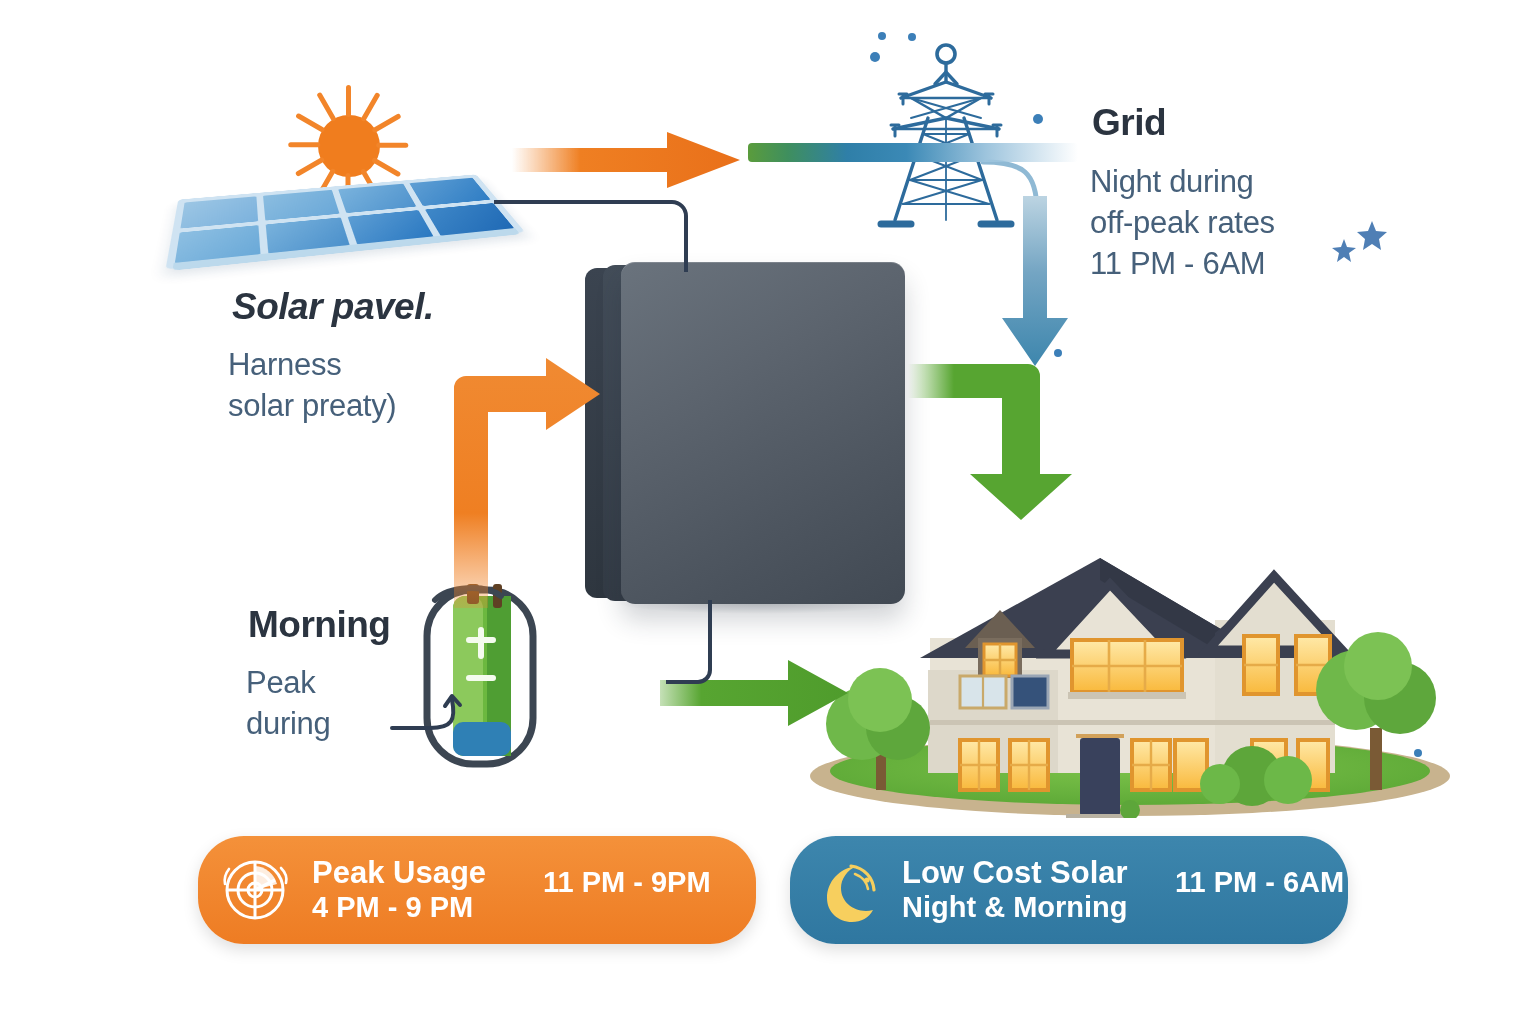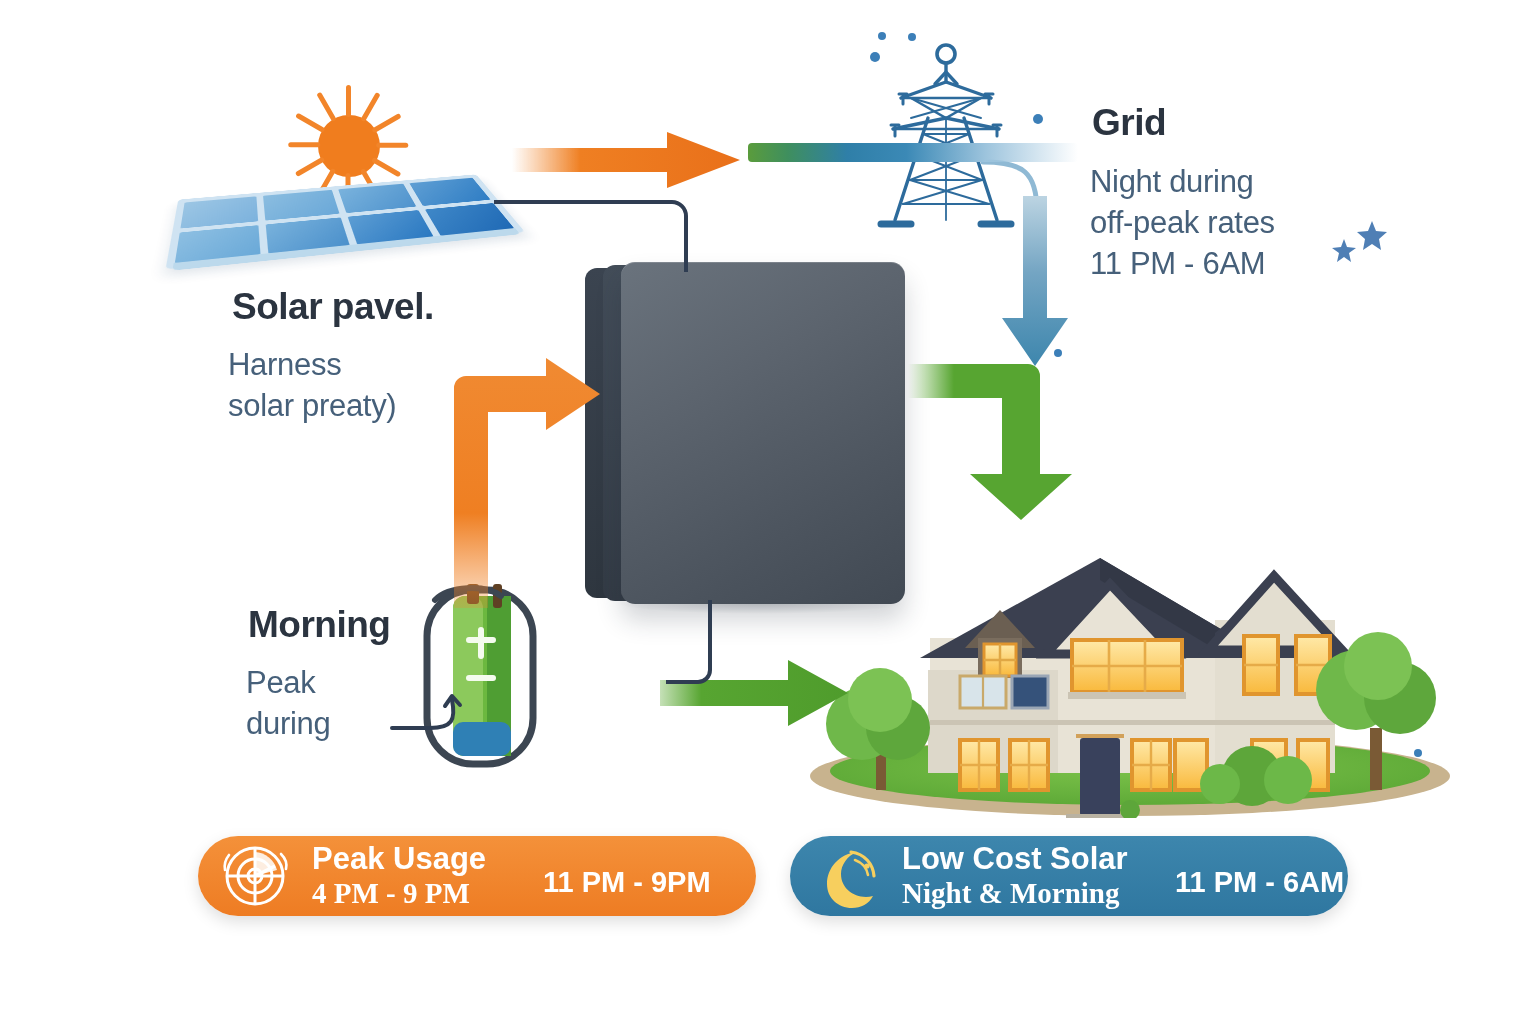--- a/index.html
+++ b/index.html
@@ -108,29 +108,29 @@
 
   
   .connector{stroke:#2f3d52;fill:none;}
 
   
   .star{fill:#4f7fb5;}
 
   
   .pill{
     position:absolute;display:flex;align-items:center;
-    border-radius:46px;height:80px;
+    border-radius:46px;height:108px;
     box-shadow:0 6px 16px rgba(0,0,0,.13);
   }
   #pill-peak{left:198px;top:836px;width:558px;background:linear-gradient(180deg,#f4913a 0%,#ee7c23 100%);}
   #pill-low{left:790px;top:836px;width:558px;background:linear-gradient(180deg,#3d86ad 0%,#2f77a0 100%);}
   .pill-icon{width:86px;display:flex;align-items:center;justify-content:center;flex:0 0 86px;margin-left:14px;}
   .pill-text{display:flex;flex-direction:column;justify-content:center;line-height:1.12;}
   .pill-l1{font-size:31px;font-weight:bold;color:#ffffff;white-space:nowrap;}
-  .pill-l2{font-size:29px;font-weight:bold;color:#ffffff;white-space:nowrap;font-family:Liberation Serif, serif;}
+  .pill-l2{font-size:29px;font-weight:bold;color:#ffffff;white-space:nowrap;}
   .pill-time{
     position:absolute;font-size:29px;font-weight:bold;color:#ffffff;white-space:nowrap;
   }
   #peak-time{left:345px;top:30px;}
   #low-time{left:385px;top:30px;}
   .pill-rel{position:relative;display:flex;align-items:center;width:100%;height:100%;}
 </style>
 </head>
 <body>
 
@@ -161,21 +161,21 @@
         <div class="cell" style="background:linear-gradient(135deg,#5f9fd4,#2f7dc4);"></div>
         <div class="cell" style="background:linear-gradient(135deg,#8dbfe2,#6aa9d8);"></div>
         <div class="cell" style="background:linear-gradient(135deg,#79b2dc,#4b90cb);"></div>
         <div class="cell" style="background:linear-gradient(135deg,#5d9ed4,#2a78c1);"></div>
         <div class="cell" style="background:linear-gradient(135deg,#3f88c8,#1f69b5);"></div>
       </div>
       <div class="panel-base"></div>
     </div>
   </div>
 
-  <div class="abs" style="left:232px;top:288px;">
+  <div class="abs" style="left:232px;top:288px;font-style:italic;">
     <div class="node-title">Solar pavel.</div>
   </div>
   <div class="abs node-desc" style="left:228px;top:345px;">
     <div>Harness</div>
     <div>solar preaty)</div>
   </div>
 
   <div class="abs" id="tower">
     <svg width="215" height="240" viewBox="0 0 215 240">
       <g stroke="#2d6b9c" stroke-width="3.4" fill="none" stroke-linecap="round">

